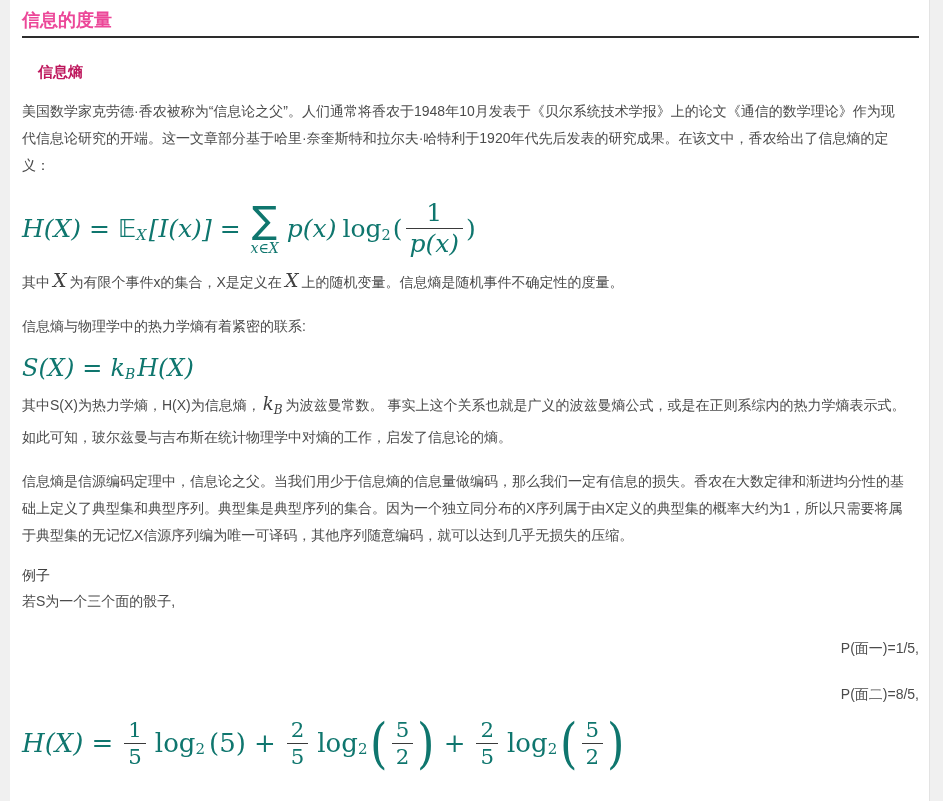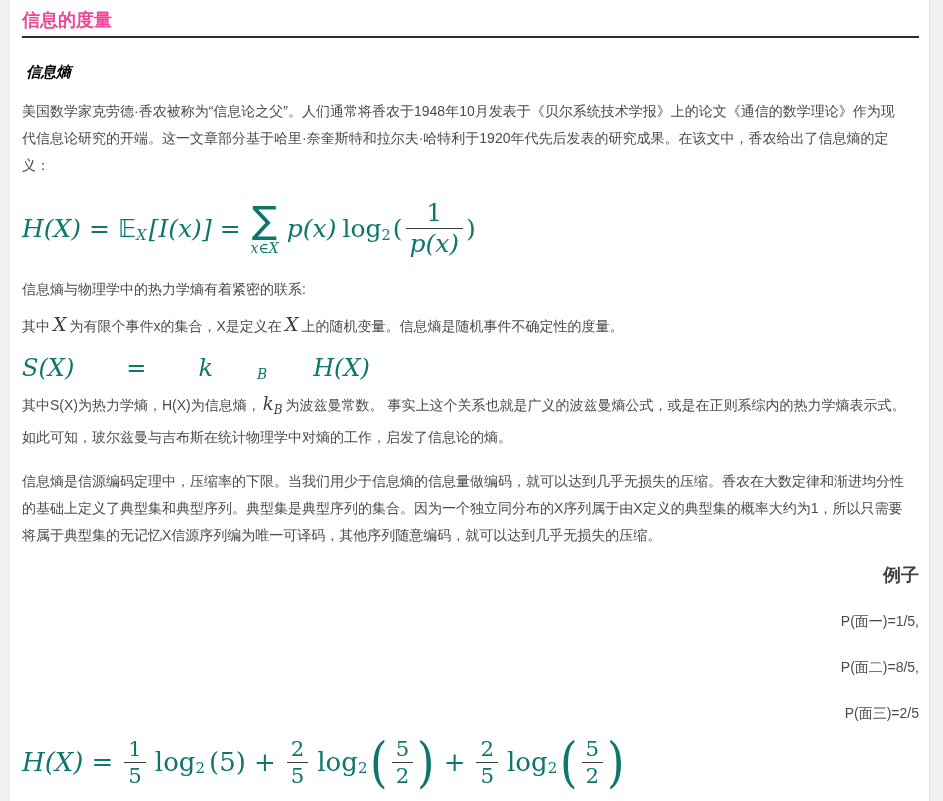--- a/index.html
+++ b/index.html
@@ -25,32 +25,30 @@
     margin: 0;
   }
   .title-divider {
     border: none;
     border-top: 2px solid #2d2d2d;
     margin: 5px 0 0 0;
   }
   h2.section-heading {
     font-size: 15px;
     font-weight: bold;
-    color: #000000;
-    margin: 25px 0 0 4px;
+    color: #be185d;
+    margin: 25px 0 0 16px;
     line-height: 18px;
-    font-style: italic;
   }
   h3.sub-heading {
-    font-size: 18px;
-    font-weight: bold;
+    font-size: 14px;
+    font-weight: normal;
     color: #3f3f3f;
     margin: 16px 0 0 0;
     line-height: 20px;
-    text-align: right;
   }
   p.body-text {
     font-size: 14px;
     line-height: 27px;
     margin: 17px 12px 0 0;
     color: #4b4b4b;
   }
   p.tight { margin-top: 8px; }
   p.single { line-height: 22px; margin-top: 5px; }
   p.prob-line { line-height: 20px; margin: 26px 0 0 0; font-size: 14px; text-align: right; }
@@ -80,21 +78,21 @@
   }
 
   
   .formula {
     display: flex;
     align-items: center;
     font-family: "DejaVu Serif", "Liberation Serif", serif;
     color: #0f766e;
   }
   .f-entropy { font-size: 25px; margin: 19px 0 0 0; }
-  .f-thermo  { font-size: 24px; margin: 14px 0 0 0; gap: 44px; }
+  .f-thermo  { font-size: 24px; margin: 14px 0 0 0; }
   .f-example { font-size: 26px; margin: 13px 0 0 0; }
   .mi { font-style: italic; }
   .mup { font-style: normal; }
   .mo { font-style: normal; margin: 0 8px; }
   .msub {
     font-style: italic;
     font-size: 0.58em;
     transform: translateY(0.42em);
     display: inline-block;
   }
@@ -172,46 +170,46 @@
     <span class="mlog">log</span>
     <span class="msub mlog-sub">2</span>
     <span class="mparen">(</span>
     <span class="mfrac">
       <span class="num">1</span>
       <span class="den mi">p(x)</span>
     </span>
     <span class="mparen">)</span>
   </div>
 
-  <p class="body-text">信息熵与物理学中的热力学熵有着紧密的联系:</p>
-
   <p class="body-text tight">
     <span>其中</span><span class="im">X</span><span>为有限个事件x的集合，X是定义在</span><span class="im">X</span><span>上的随机变量。信息熵是随机事件不确定性的度量。</span>
   </p>
+
+  <p class="body-text">信息熵与物理学中的热力学熵有着紧密的联系:</p>
 
   <div class="formula f-thermo">
     <span class="mi">S(X)</span>
     <span class="mo">=</span>
     <span class="mi">k</span>
     <span class="msub">B</span>
     <span class="mi gap-s">H(X)</span>
   </div>
 
   <p class="body-text tight">
     <span>其中S(X)为热力学熵，H(X)为信息熵，</span><span class="imk">k</span><span class="imk-sub">B</span><span>为波兹曼常数。 事实上这个关系也就是广义的波兹曼熵公式，或是在正则系综内的热力学熵表示式。如此可知，玻尔兹曼与吉布斯在统计物理学中对熵的工作，启发了信息论的熵。</span>
   </p>
 
-  <p class="body-text">信息熵是信源编码定理中，压缩率的下限。当我们用少于信息熵的信息量做编码，就可以达到几乎无损失的压缩。香农在大数定律和渐进均分性的基础上定义了典型集和典型序列。典型集是典型序列的集合。因为一个独立同分布的X序列属于由X定义的典型集的概率大约为1，所以只需要将属于典型集的无记忆X信源序列编为唯一可译码，其他序列随意编码，就可以达到几乎无损失的压缩。</p>
+  <p class="body-text">信息熵是信源编码定理中，信息论之父。当我们用少于信息熵的信息量做编码，那么我们一定有信息的损失。香农在大数定律和渐进均分性的基础上定义了典型集和典型序列。典型集是典型序列的集合。因为一个独立同分布的X序列属于由X定义的典型集的概率大约为1，所以只需要将属于典型集的无记忆X信源序列编为唯一可译码，其他序列随意编码，就可以达到几乎无损失的压缩。</p>
 
   <h3 class="sub-heading">例子</h3>
 
+  <p class="body-text single">若S为一个三个面的骰子,</p>
 
   <p class="prob-line">P(面一)=1/5,</p>
   <p class="prob-line">P(面二)=8/5,</p>
-  <p class="prob-line">P(面三)=2/5</p>
 
   <div class="formula f-example">
     <span class="mi">H(X)</span>
     <span class="mo">=</span>
     <span class="mfrac small">
       <span class="num">1</span>
       <span class="den">5</span>
     </span>
     <span class="mlog">log</span>
     <span class="msub mlog-sub">2</span>

